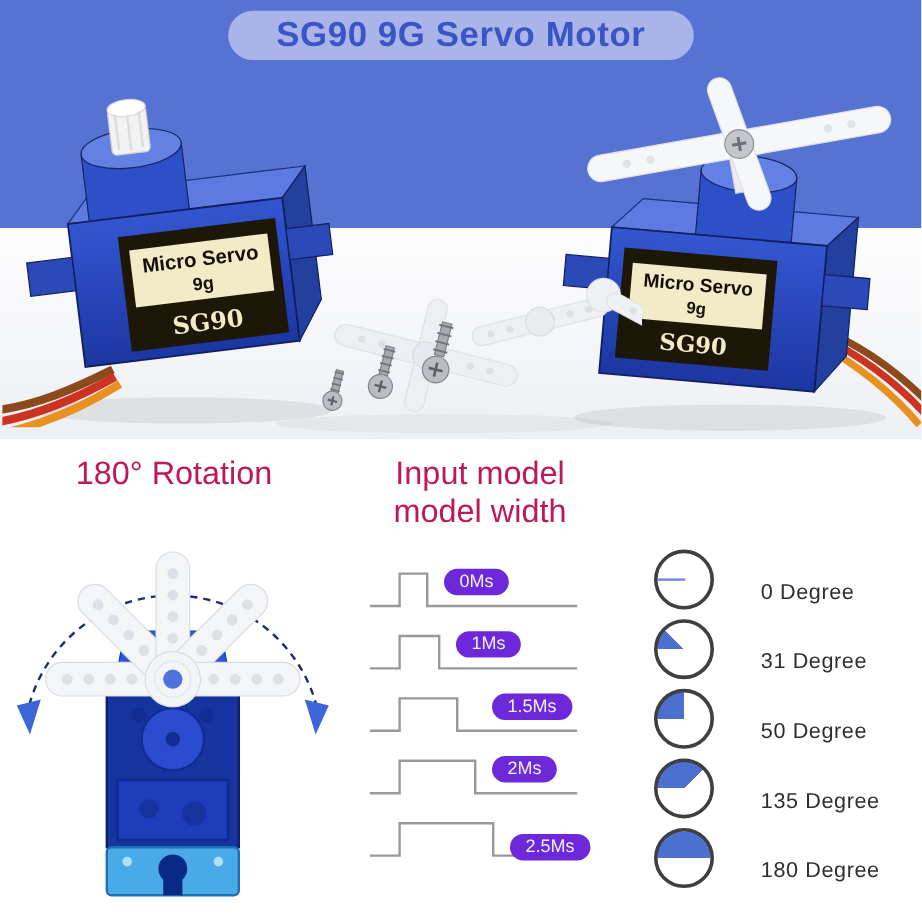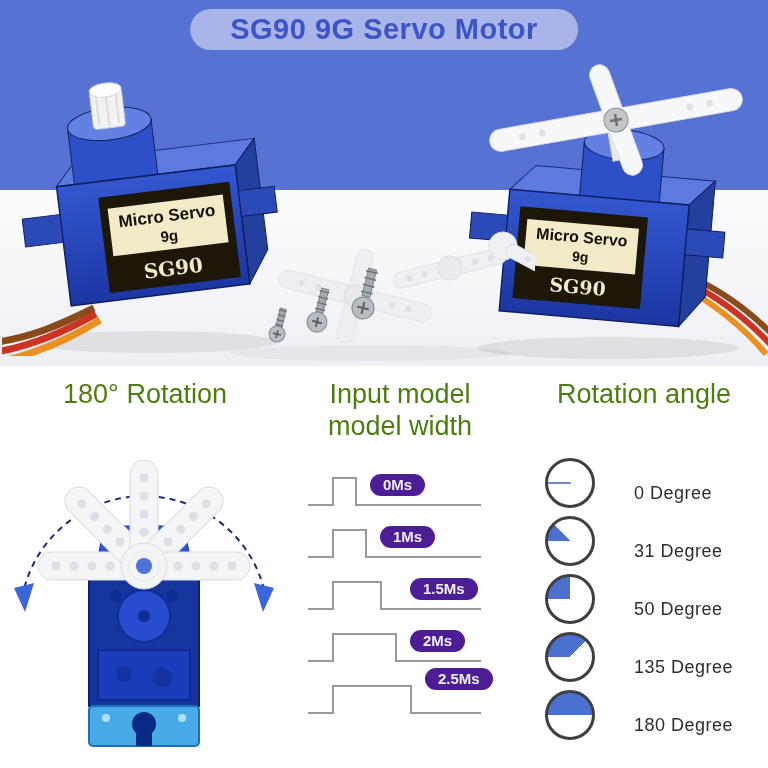--- a/index.html
+++ b/index.html
@@ -8,30 +8,30 @@
   
   .banner{position:absolute;left:0;top:0;width:768px;height:190px;background:#5672d3;}
   .photo-band{position:absolute;left:0;top:190px;width:768px;height:176px;
               background:linear-gradient(#fdfdfe,#edeff3);}
   .title-pill{position:absolute;top:9px;left:50%;transform:translateX(-50%);
               background:#a9b4e8;color:#3c55c6;font-size:29px;font-weight:600;
               padding:4px 40px;border-radius:28px;white-space:nowrap;letter-spacing:.5px;}
   
   .ill{position:absolute;}
   
-  .heading{position:absolute;color:#4d7c0f;font-size:27px;font-weight:500;
+  .heading{position:absolute;color:#be185d;font-size:27px;font-weight:500;
            text-align:center;line-height:1.2;}
   #h-rotation{left:10px;top:378px;width:270px;}
   #h-pulse{left:295px;top:378px;width:210px;}
   #h-angle{left:520px;top:378px;width:248px;}
   
   .pulse-col{position:absolute;left:308px;top:452px;width:215px;height:292px;}
   .pulse-col svg{position:absolute;left:0;top:0;}
-  .ms-pill{position:absolute;background:#4c1d95;color:#eef1fb;font-size:15px;
-           font-weight:700;padding:2px 13px;border-radius:13px;line-height:18px;}
+  .ms-pill{position:absolute;background:#6d28d9;color:#eef1fb;font-size:15px;
+           font-weight:400;padding:2px 13px;border-radius:13px;line-height:18px;}
   
   .angle-col{position:absolute;left:545px;top:454px;width:223px;}
   .angle-row{display:flex;align-items:center;height:58px;}
   .pie{width:44px;height:44px;border:3px solid #3f3f3f;border-radius:50%;
        background:#ffffff;position:relative;flex:0 0 auto;}
   .zero-line{position:absolute;left:0;top:50%;width:52%;height:2px;margin-top:-1px;
              background:#7288d8;}
   .deg-label{margin-left:39px;font-size:18px;color:#2e2e2e;letter-spacing:.5px;white-space:nowrap;margin-top:20px;}
 </style>
 </head>
@@ -170,21 +170,20 @@
         <path d="M-6,0 H6 M0,-6 V6" stroke="#5d6166" stroke-width="2.2"></path>
       </g>
     </g>
   </svg>
 
   <div class="heading" id="h-rotation">180° Rotation</div>
   <div class="heading" id="h-pulse">
     <div>Input model</div>
     <div>model width</div>
   </div>
-  <div class="heading" id="h-angle">Rotation angle</div>
 
   <svg class="ill" style="left:12px;top:426px;" width="264" height="324" viewBox="0 0 264 324">
     <g>
       <polygon points="92,100 172,100 182,152 82,152" fill="#2e55d8" stroke="#1b3aaa"></polygon>
       <rect x="77" y="152" width="110" height="128" fill="#16349e" stroke="#0c2070" stroke-width="2"></rect>
       <circle cx="132" cy="190" r="26" fill="#2a4ad0" stroke="#0f2d92" stroke-width="2"></circle>
       <circle cx="104" cy="170" r="6" fill="#0f2d92"></circle>
         <circle cx="160" cy="170" r="6" fill="#0f2d92"></circle>
       <circle cx="132" cy="190" r="6" fill="#0f2d92"></circle>
       <rect x="86" y="224" width="92" height="50" fill="#1c3cba" stroke="#0e2a8e" stroke-width="2"></rect>
@@ -252,21 +251,21 @@
         <polyline points="0,105 25,105 25,78 58,78 58,105 173,105"></polyline>
         <polyline points="0,157 25,157 25,130 73,130 73,157 173,157"></polyline>
         <polyline points="0,209 25,209 25,182 88,182 88,209 173,209"></polyline>
         <polyline points="0,261 25,261 25,234 103,234 103,261 173,261"></polyline>
       </g>
     </svg>
     <span class="ms-pill" style="left:62px;top:22px;">0Ms</span>
     <span class="ms-pill" style="left:72px;top:74px;">1Ms</span>
     <span class="ms-pill" style="left:102px;top:126px;">1.5Ms</span>
     <span class="ms-pill" style="left:102px;top:178px;">2Ms</span>
-    <span class="ms-pill" style="left:117px;top:216px;text-align:center;">2.5Ms</span>
+    <span class="ms-pill" style="left:117px;top:243px;text-align:center;">2.5Ms</span>
   </div>
 
   <div class="angle-col">
     <div class="angle-row">
       <div class="pie" style="background: conic-gradient(from 270deg, rgb(76, 112, 208) 0deg, rgb(76, 112, 208) 0deg, rgb(255, 255, 255) 0deg, rgb(255, 255, 255) 360deg);">
         <span class="zero-line"></span>
       </div>
       <span class="deg-label">0 Degree</span>
     </div>
     <div class="angle-row">

